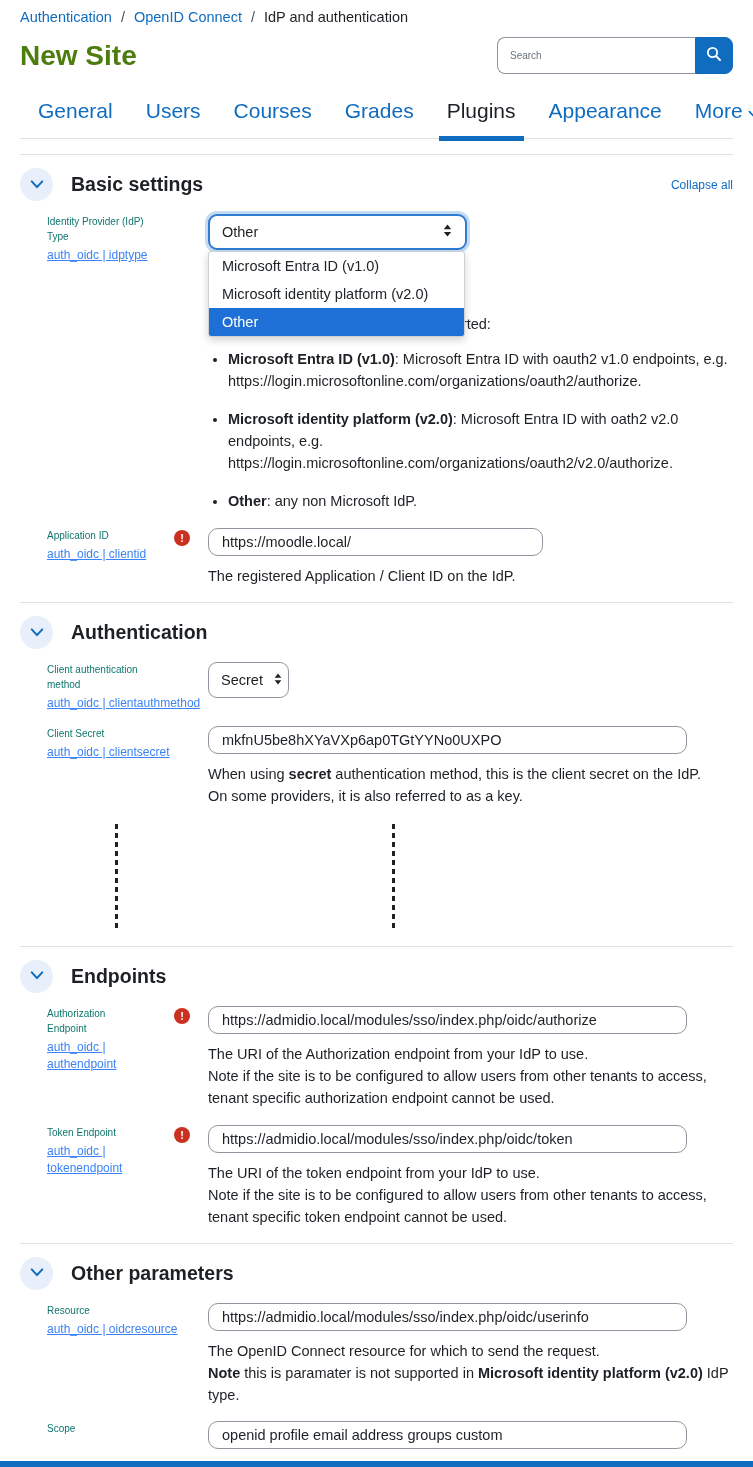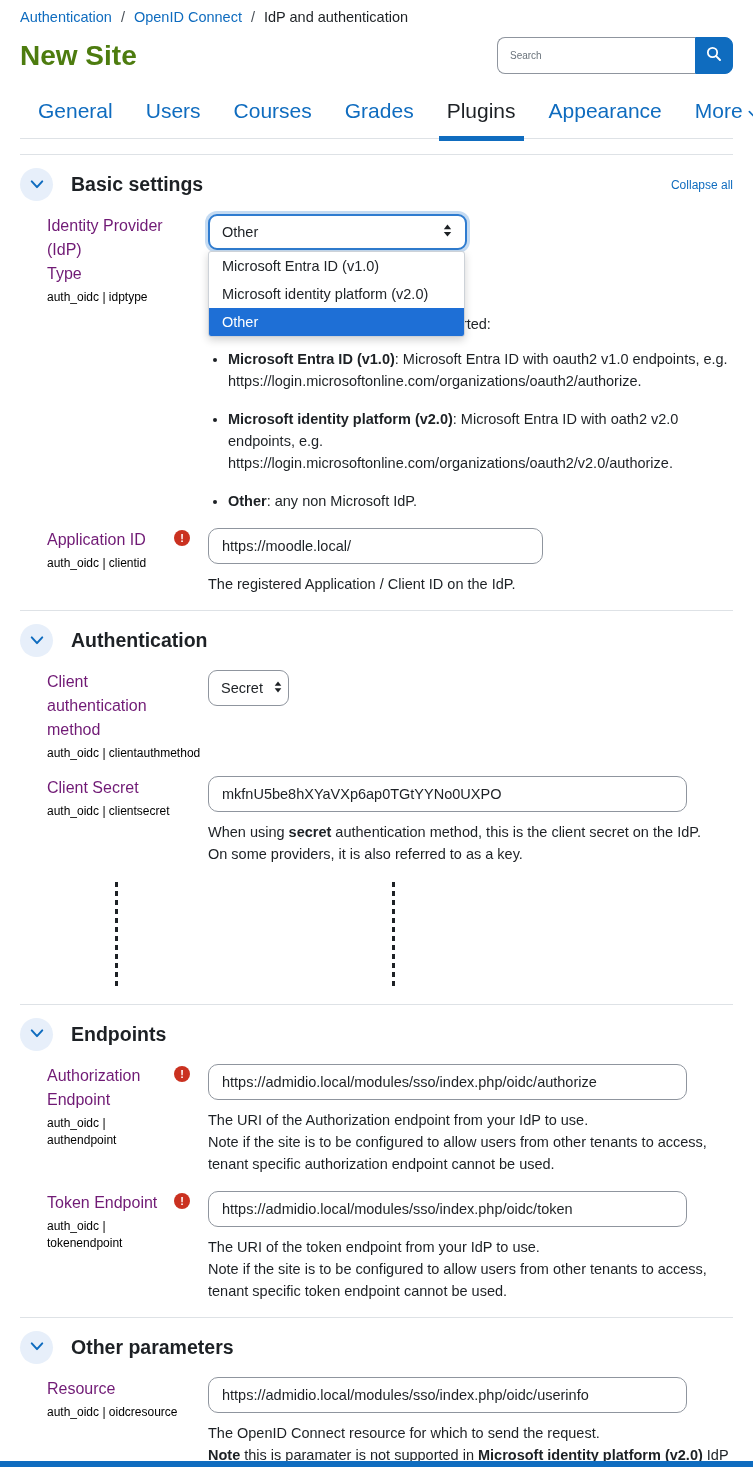--- a/index.html
+++ b/index.html
@@ -41,30 +41,30 @@
   .section { border-top: 1px solid #dee2e6; padding-top: 13px; margin-top: 15px; }
   .section:first-of-type { margin-top: 15px; }
   .sec-head { display: flex; align-items: center; }
   .chev-circle { width: 33px; height: 33px; border-radius: 50%; background: #e7effa; display: flex; align-items: center; justify-content: center; cursor: pointer; flex: none; }
   .sec-title { font-size: 19.5px; font-weight: 700; margin-left: 18px; }
   .collapse-all { margin-left: auto; color: #0f6cbf; font-size: 12px; text-decoration: none; cursor: pointer; text-align: right; }
 
   
   .frow { display: grid; grid-template-columns: 188px 1fr; margin-top: 13px; }
   .labelcol { position: relative; padding-left: 27px; padding-right: 40px; }
-  .flabel { font-size: 16px; color: #701a75; line-height: 1.5; }
-  .plugin-id { font-size: 12px; color: #000000; margin-top: 3px; line-height: 1.45; white-space: nowrap; }
+  .flabel { font-size: 10px; color: #0f766e; line-height: 1.5; }
+  .plugin-id { font-size: 12px; color: #3b82f6; margin-top: 3px; line-height: 1.45; white-space: nowrap; text-decoration: underline; }
   .plugin-id .blk { display: block; }
   .warn {
     position: absolute; right: 18px; top: 2px; width: 16px; height: 16px; border-radius: 50%;
     background: #ca3120; color: #fff; font-size: 11px; font-weight: 700; line-height: 16px; text-align: center;
   }
   .inputcol { position: relative; }
   .txt {
-    height: 36px; border: 1px solid #8f959e; border-radius: 10px; padding: 0 13px;
+    height: 28px; border: 1px solid #8f959e; border-radius: 10px; padding: 0 13px;
     font-size: 14.5px; color: #1d2125; font-family: "Liberation Sans", sans-serif; background: #fff; outline:none;
   }
   .txt.wide { width: 479px; }
   .txt.mid { width: 335px; }
   .help { margin-top: 9px; font-size: 14.5px; line-height: 1.52; max-width: 537px; }
   .help .blk { display: block; }
 
   
   .sel-box {
     display: flex; align-items: center; justify-content: space-between; background: #fff;

